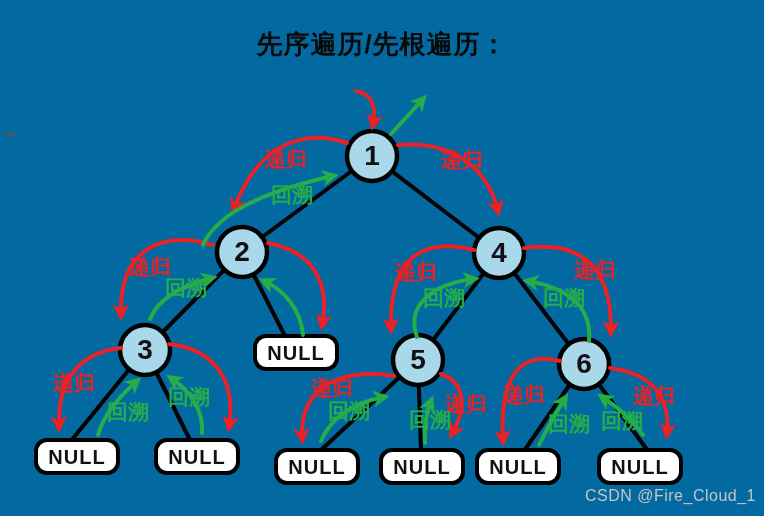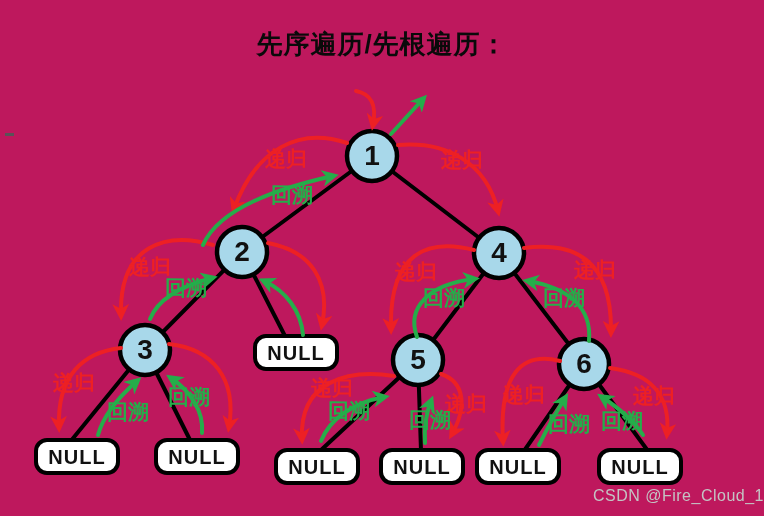--- a/index.html
+++ b/index.html
@@ -1,25 +1,25 @@
 <!DOCTYPE html>
 <html><head>
 <meta charset="utf-8">
 <style>
   html,body{margin:0;padding:0;background:#ffffff;}
   .stage{
-    position:relative;width:764px;height:516px;background:#be185d;overflow:hidden;
+    position:relative;width:764px;height:516px;background:#0369a1;overflow:hidden;
     font-family:"Liberation Sans","DejaVu Sans",sans-serif;
   }
   .title{
     position:absolute;top:27px;left:0;width:100%;text-align:center;
     font-size:26px;font-weight:bold;color:#0a0a0a;letter-spacing:1px;
   }
   .watermark{
-    position:absolute;top:487px;right:0;
+    position:absolute;top:487px;right:8px;
     font-size:16px;color:#c4c4c4;letter-spacing:0.5px;
   }
   .stray{
     position:absolute;left:5px;top:133px;width:9px;height:3px;background:#5a5257;
   }
   svg{position:absolute;left:0;top:0;}
   .edge{stroke:#000000;stroke-width:4;stroke-linecap:round;}
   .node-circle{fill:#a8d8ea;stroke:#000000;stroke-width:4.5;}
   .node-num{font-size:28px;font-weight:bold;fill:#111111;text-anchor:middle;}
   .null-box{fill:#ffffff;stroke:#000000;stroke-width:4;}

